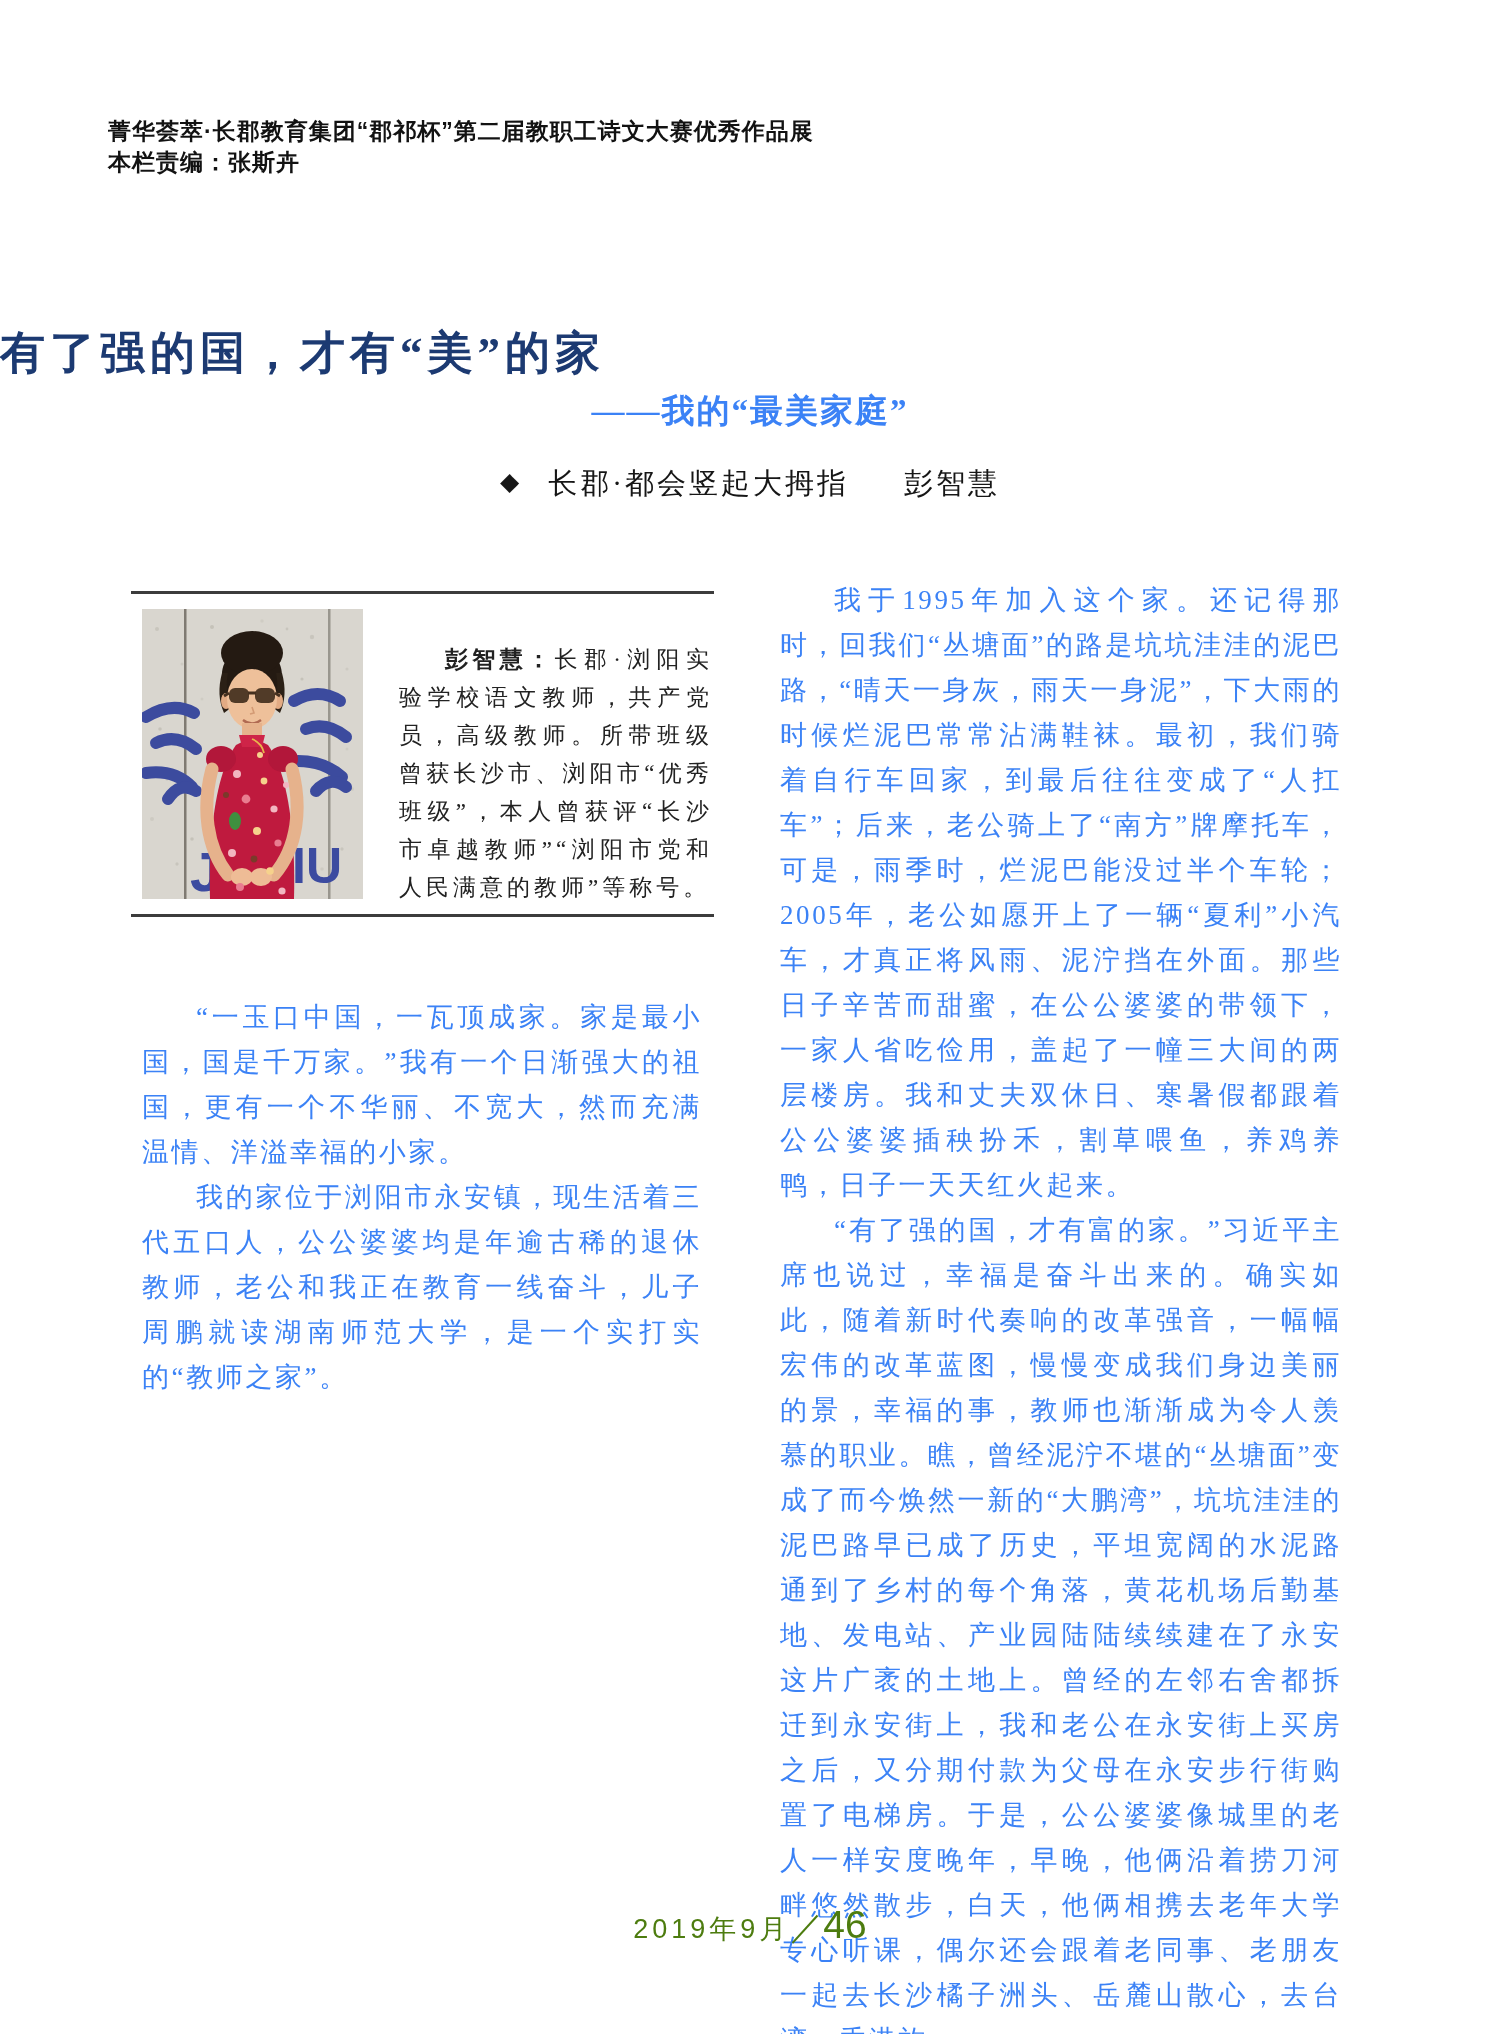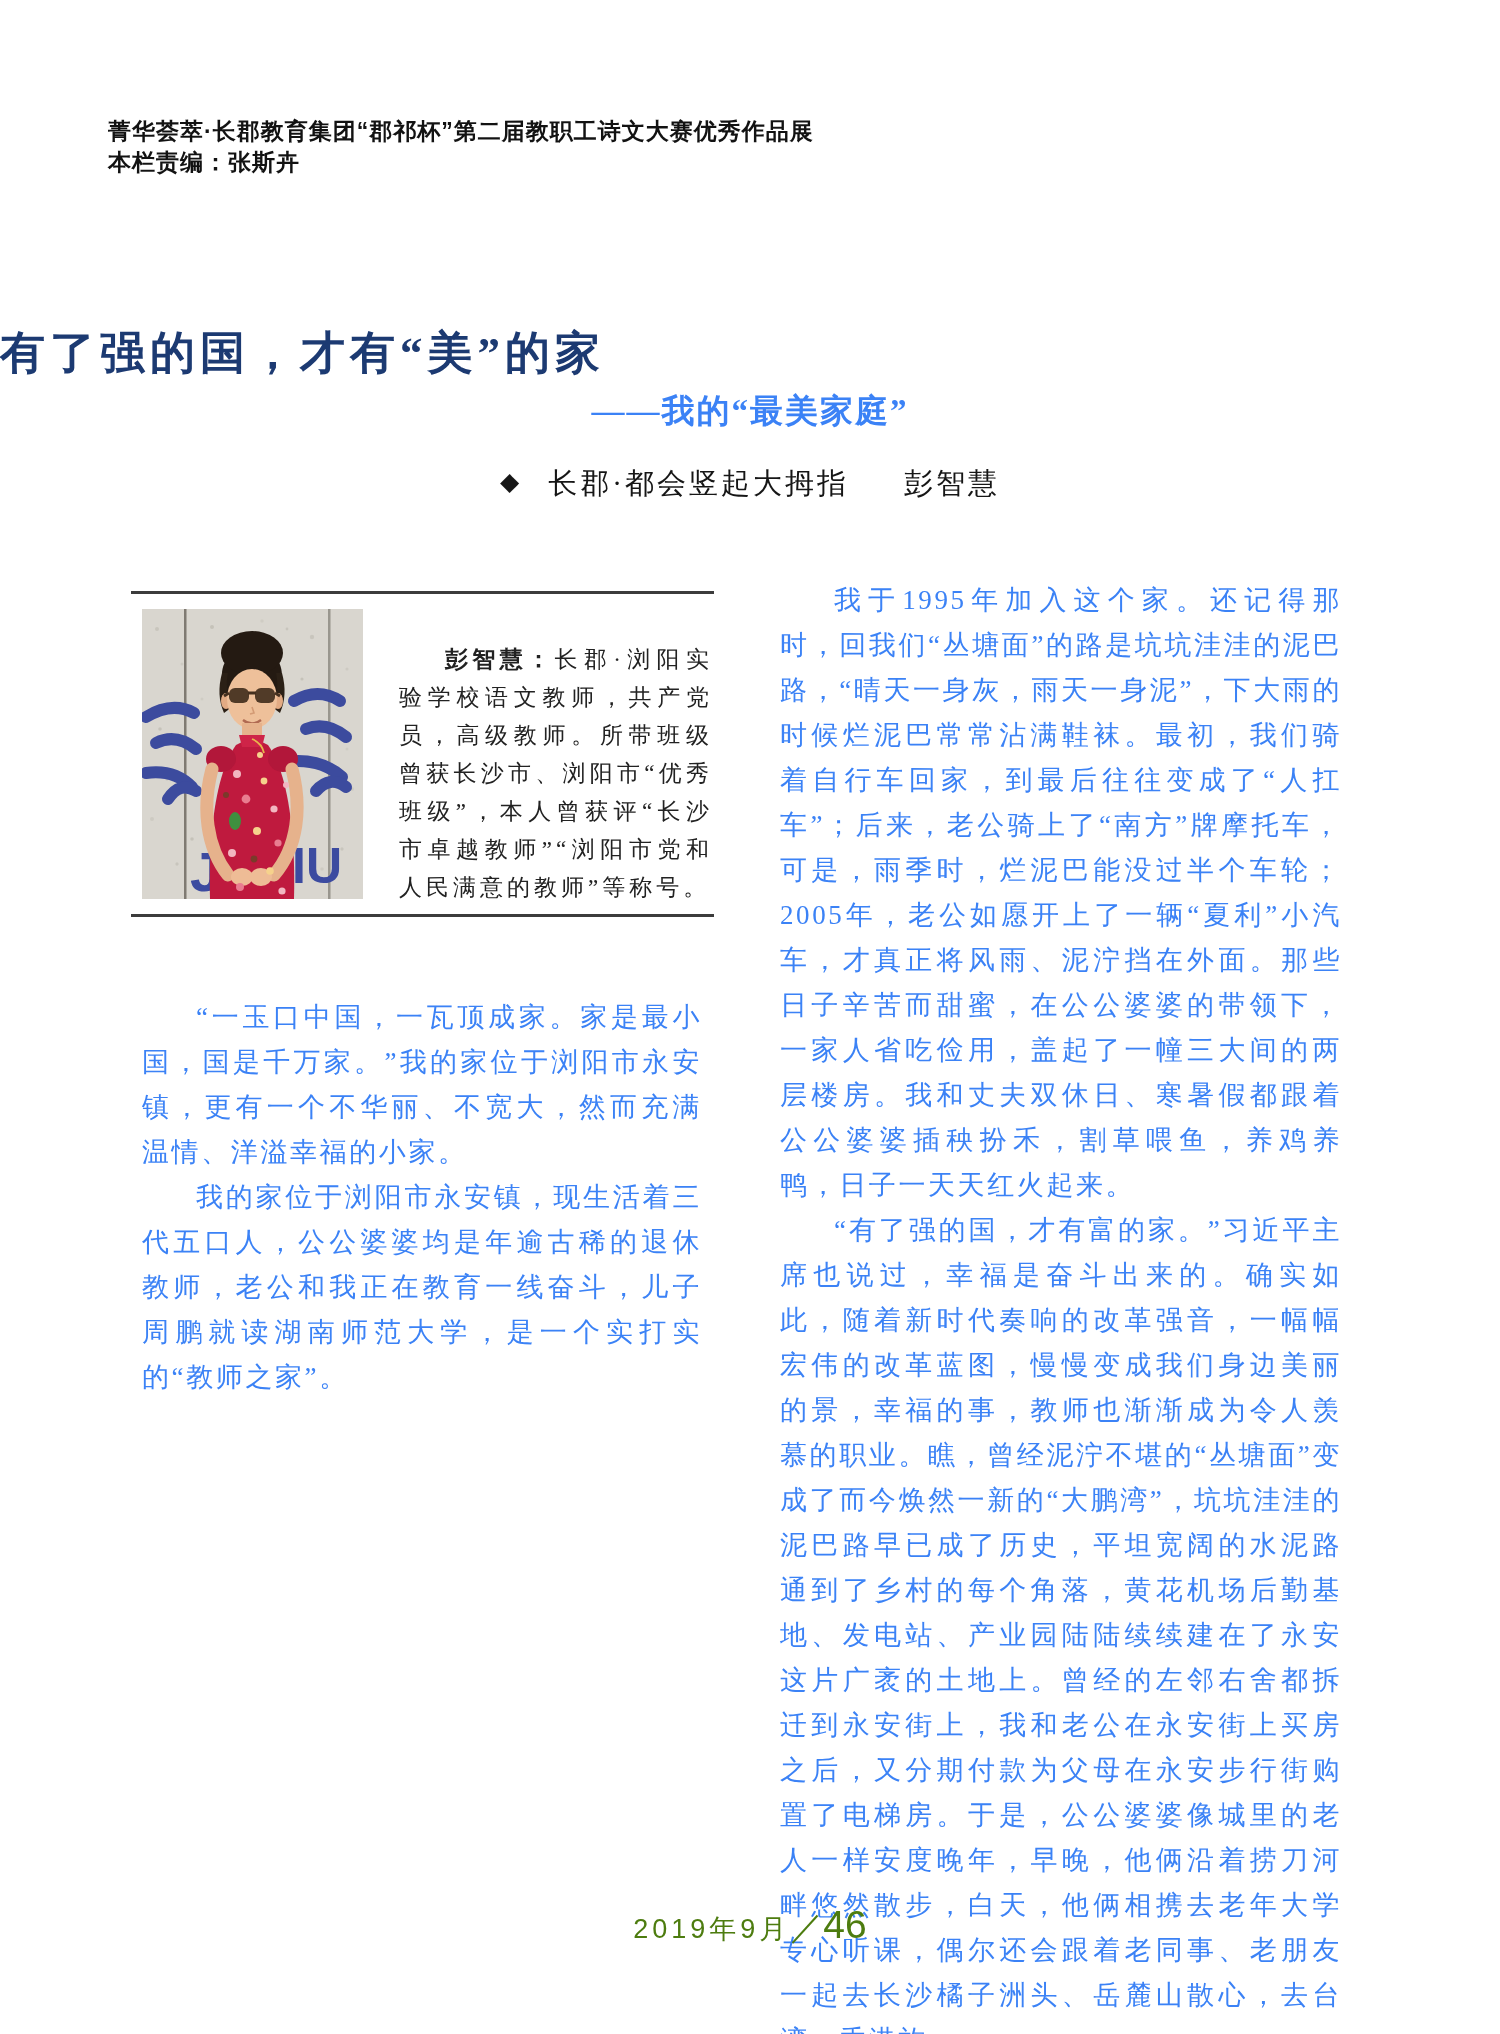--- a/index.html
+++ b/index.html
@@ -176,21 +176,21 @@
             <circle cx="144" cy="176" r="3" fill="#f2b6c0"></circle>
               <circle cx="118" cy="146" r="3" fill="#f6d28c"></circle>
           </g>
         </g>
       </svg>
     </div>
     <p class="caption"><span class="cap-name">彭智慧：</span><span>长郡·浏阳实验学校语文教师，共产党员，高级教师。所带班级曾获长沙市、浏阳市“优秀班级”，本人曾获评“长沙市卓越教师”“浏阳市党和人民满意的教师”等称号。</span></p>
   </div>
 
   <div class="col col-left">
-    <p>“一玉口中国，一瓦顶成家。家是最小国，国是千万家。”我的家位于浏阳市永安镇，更有一个不华丽、不宽大，然而充满温情、洋溢幸福的小家。</p>
+    <p>“一玉口中国，一瓦顶成家。家是最小国，国是千万家。”我有一个日渐强大的祖国，更有一个不华丽、不宽大，然而充满温情、洋溢幸福的小家。</p>
     <p>我的家位于浏阳市永安镇，现生活着三代五口人，公公婆婆均是年逾古稀的退休教师，老公和我正在教育一线奋斗，儿子周鹏就读湖南师范大学，是一个实打实的“教师之家”。</p>
   </div>
 
   <div class="col col-right">
     <p>我于1995年加入这个家。还记得那时，回我们“丛塘面”的路是坑坑洼洼的泥巴路，“晴天一身灰，雨天一身泥”，下大雨的时候烂泥巴常常沾满鞋袜。最初，我们骑着自行车回家，到最后往往变成了“人扛车”；后来，老公骑上了“南方”牌摩托车，可是，雨季时，烂泥巴能没过半个车轮；2005年，老公如愿开上了一辆“夏利”小汽车，才真正将风雨、泥泞挡在外面。那些日子辛苦而甜蜜，在公公婆婆的带领下，一家人省吃俭用，盖起了一幢三大间的两层楼房。我和丈夫双休日、寒暑假都跟着公公婆婆插秧扮禾，割草喂鱼，养鸡养鸭，日子一天天红火起来。</p>
     <p>“有了强的国，才有富的家。”习近平主席也说过，幸福是奋斗出来的。确实如此，随着新时代奏响的改革强音，一幅幅宏伟的改革蓝图，慢慢变成我们身边美丽的景，幸福的事，教师也渐渐成为令人羡慕的职业。瞧，曾经泥泞不堪的“丛塘面”变成了而今焕然一新的“大鹏湾”，坑坑洼洼的泥巴路早已成了历史，平坦宽阔的水泥路通到了乡村的每个角落，黄花机场后勤基地、发电站、产业园陆陆续续建在了永安这片广袤的土地上。曾经的左邻右舍都拆迁到永安街上，我和老公在永安街上买房之后，又分期付款为父母在永安步行街购置了电梯房。于是，公公婆婆像城里的老人一样安度晚年，早晚，他俩沿着捞刀河畔悠然散步，白天，他俩相携去老年大学专心听课，偶尔还会跟着老同事、老朋友一起去长沙橘子洲头、岳麓山散心，去台湾、香港旅</p>
   </div>
 
   <div class="footer">
     <span>2019年9月</span><span class="slash">／</span><span class="pagenum">46</span>

